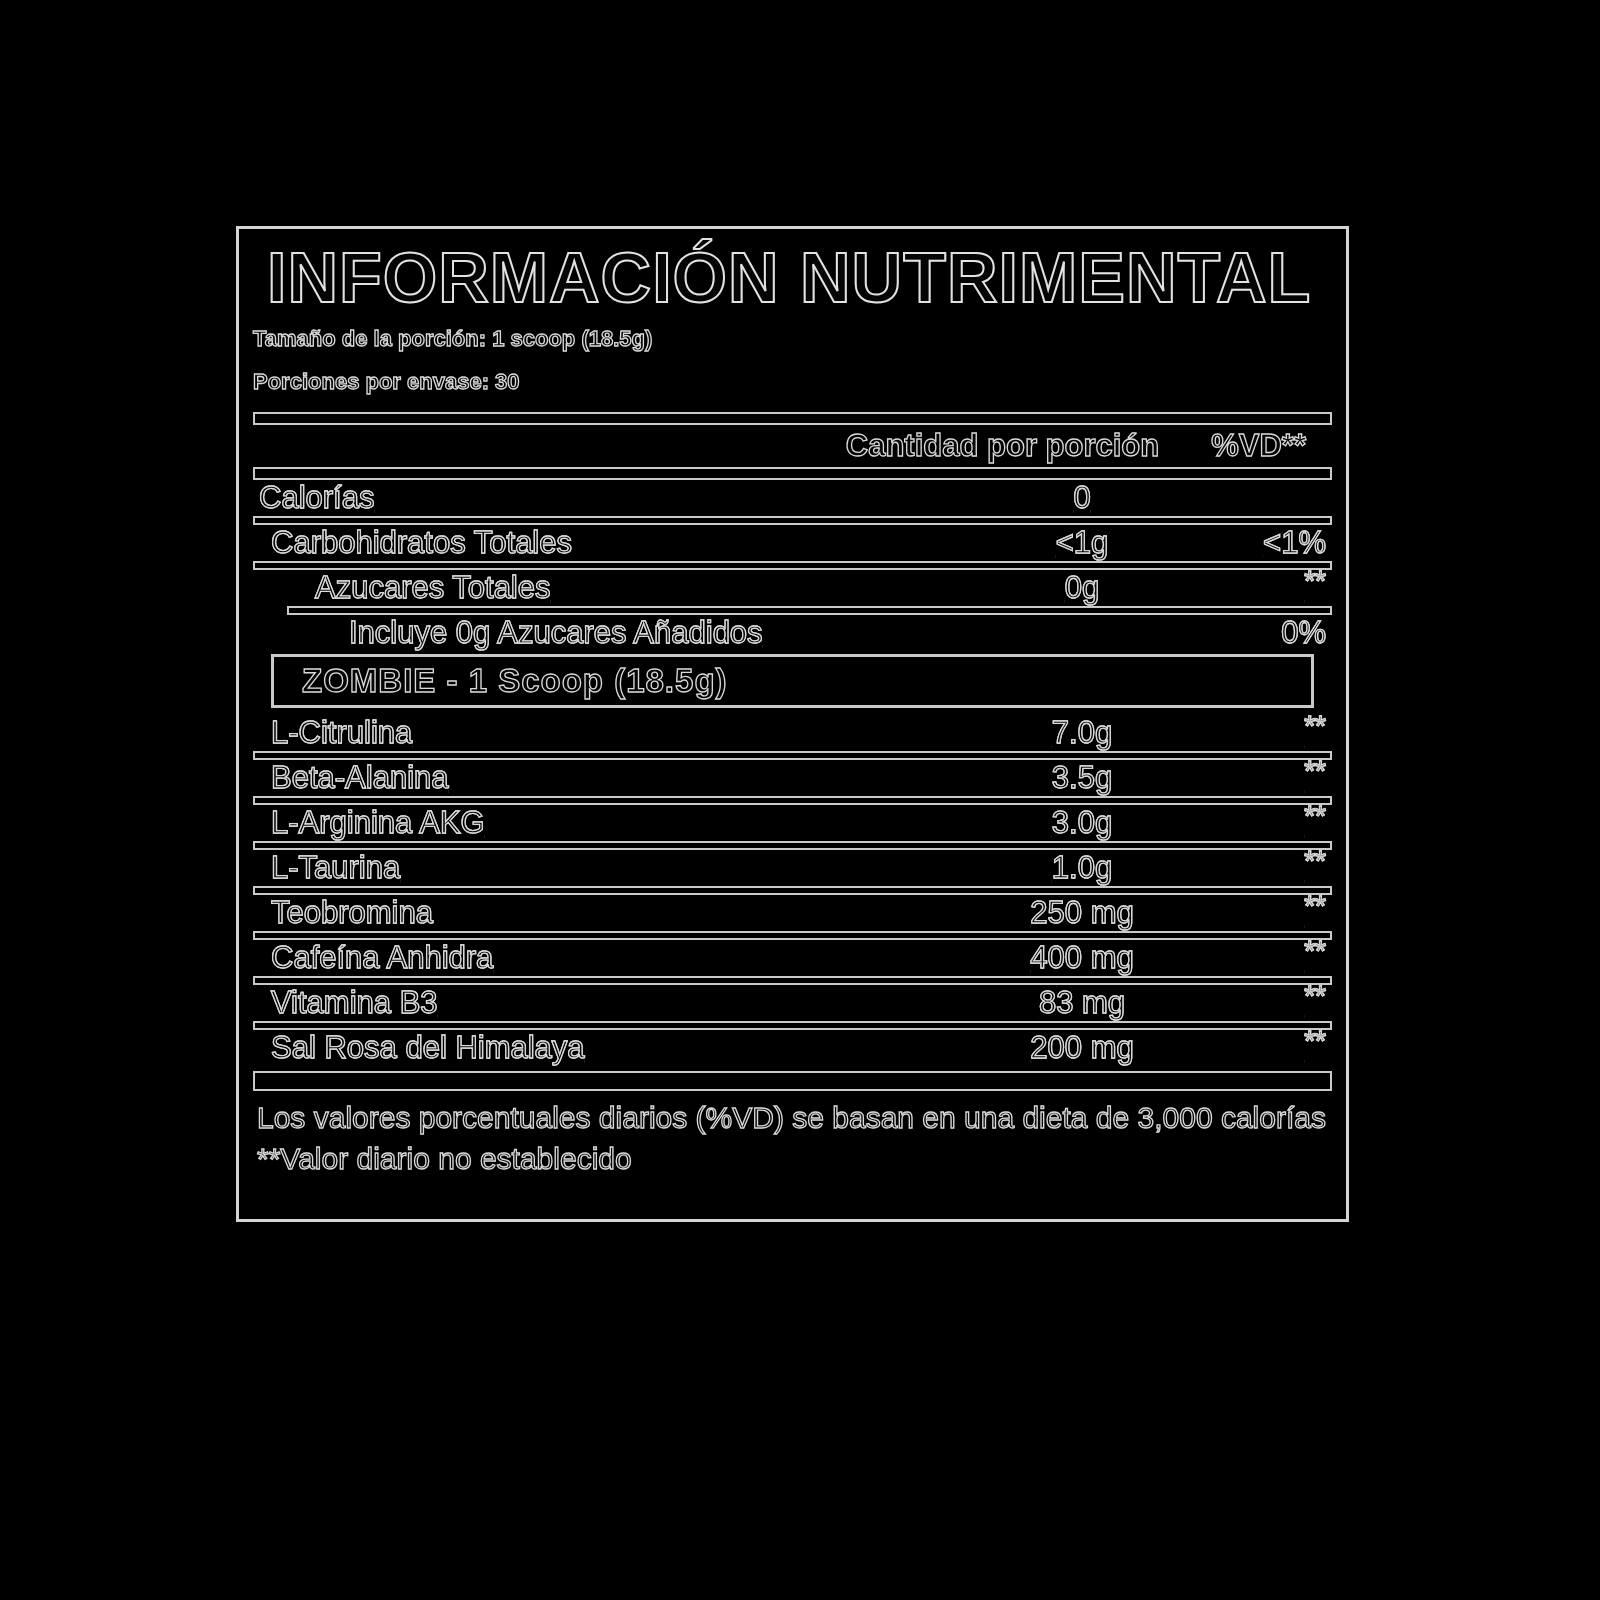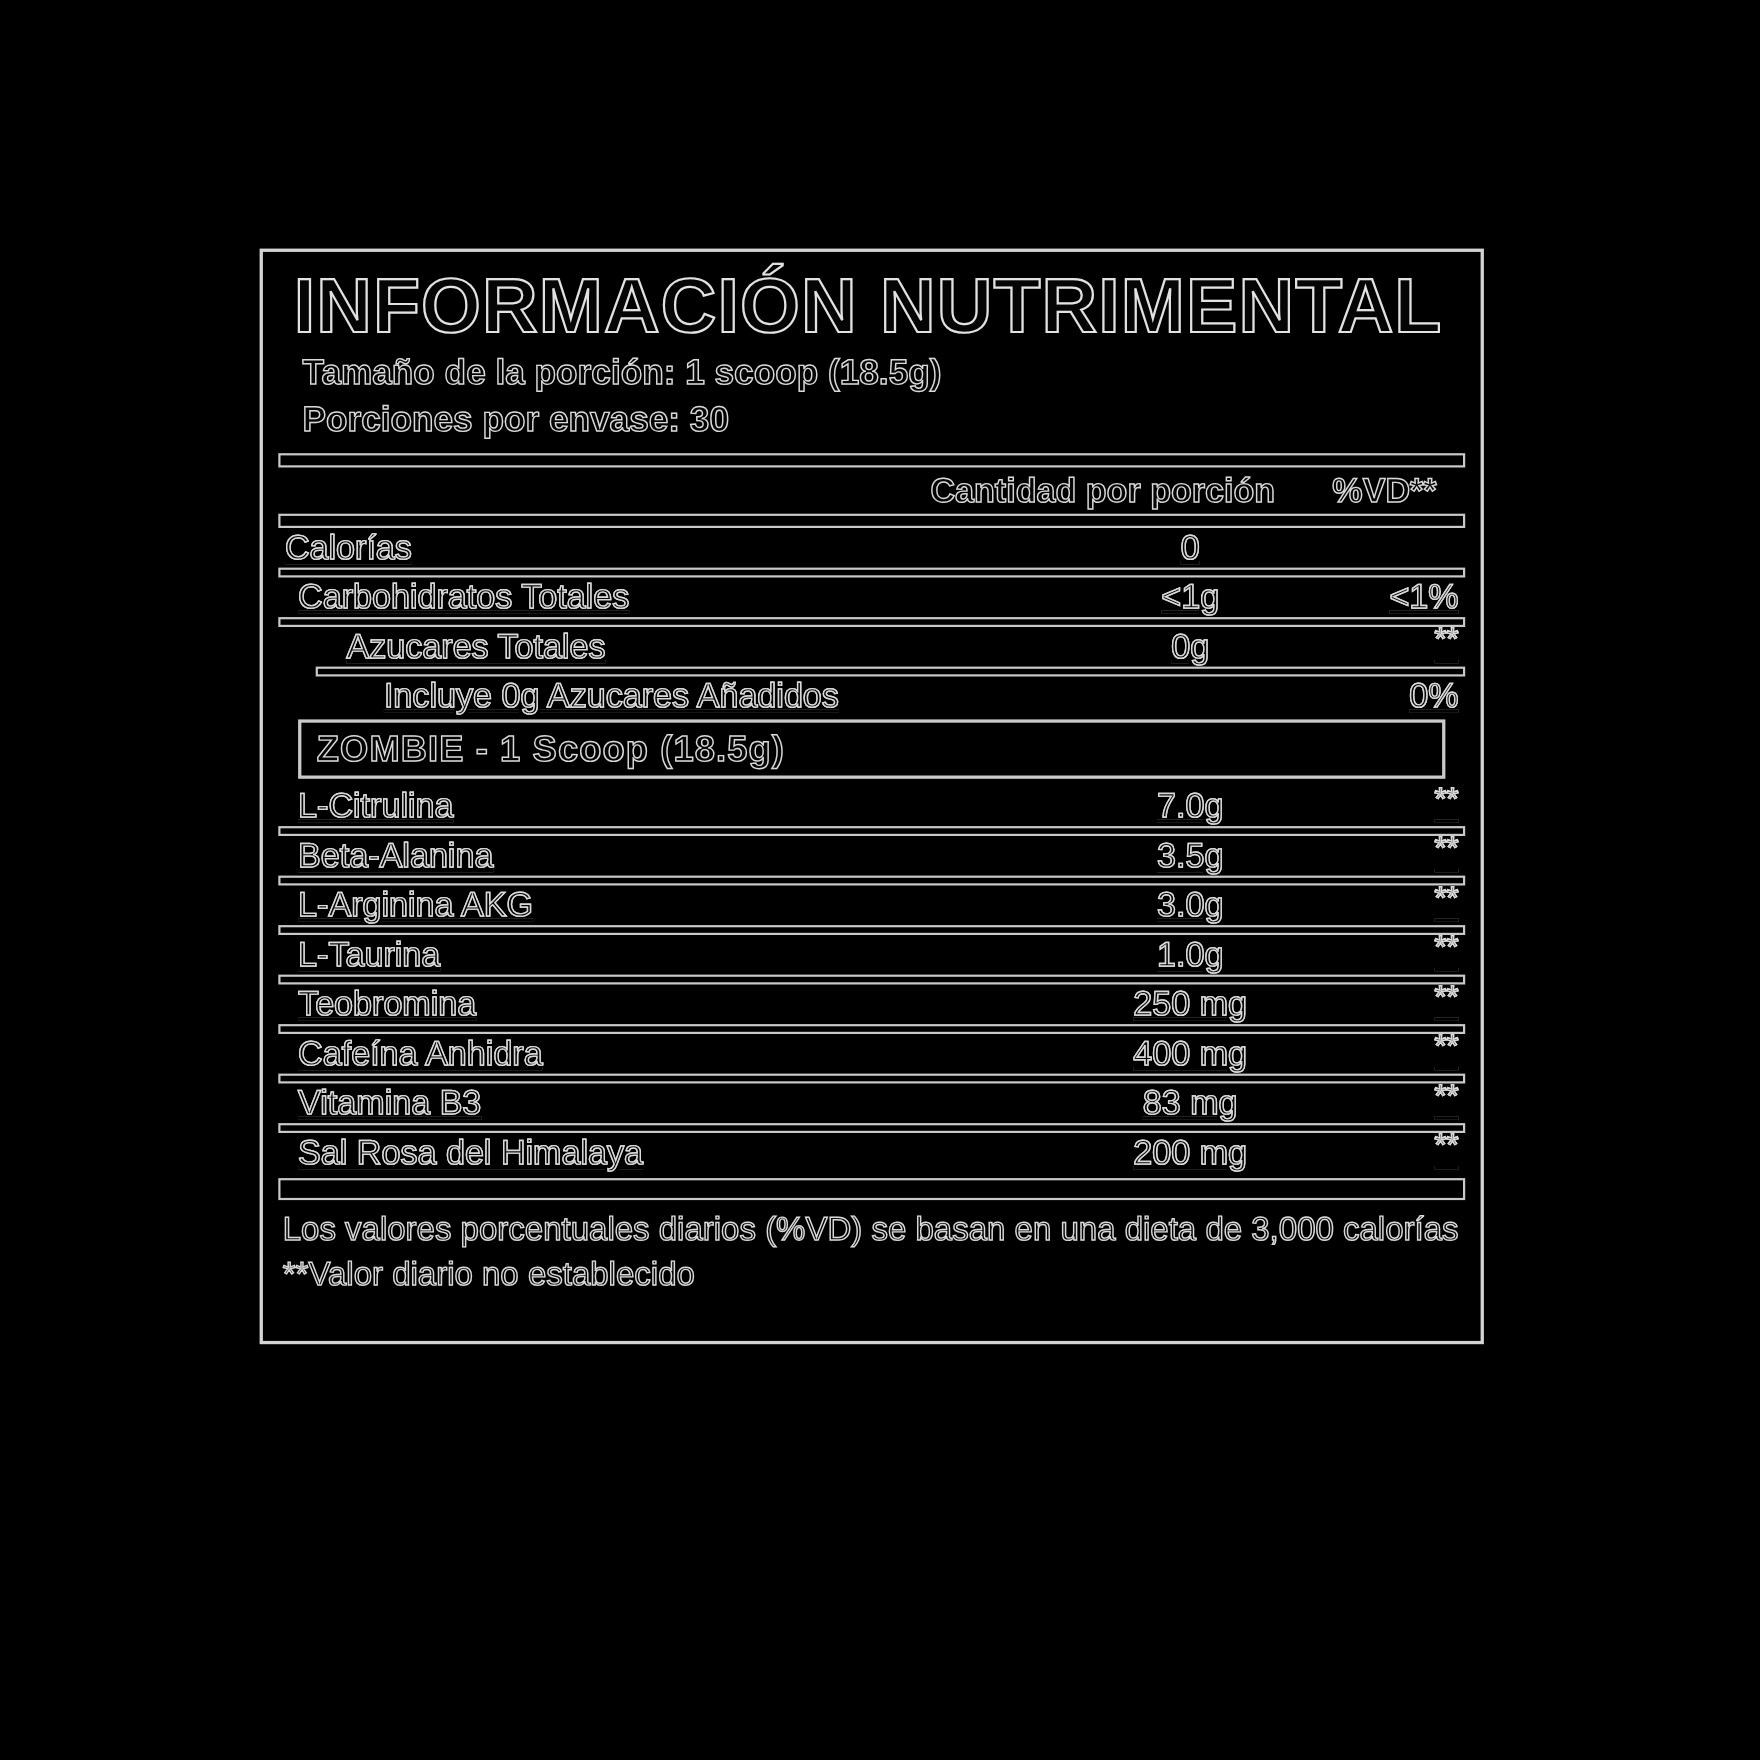--- a/index.html
+++ b/index.html
@@ -31,24 +31,23 @@
   .title {
     font-size: 70px;
     font-weight: 700;
     line-height: 78px;
     letter-spacing: 1px;
     margin: 2px 0 0 14px;
     -webkit-text-stroke: 2px #e2e2e2;
     white-space: nowrap;
   }
   .serving-line {
-    font-size: 32px;
+    font-size: 22px;
     font-weight: 700;
     line-height: 43px;
-    margin-left: 22px;
     white-space: nowrap;
   }
   .sep {
     box-sizing: border-box;
     height: 9px;
     border: 2px solid #c9c9c9;
     background: #000;
   }
   .sep-thick {
     box-sizing: border-box;
@@ -94,21 +93,21 @@
   .ind3 { padding-left: 96px; }
   .ind-ing { padding-left: 18px; }
   .sep-indent { margin-left: 34px; }
   .section-box {
     box-sizing: border-box;
     border: 3px solid #c9c9c9;
     height: 54px;
     margin: 3px 18px 7px 18px;
     display: flex;
     align-items: center;
-    padding-left: 14px;
+    padding-left: 28px;
     font-size: 33px;
     font-weight: 700;
     letter-spacing: 1px;
   }
   .footnote {
     font-size: 30px;
     line-height: 41px;
     margin-left: 4px;
     white-space: nowrap;
   }

